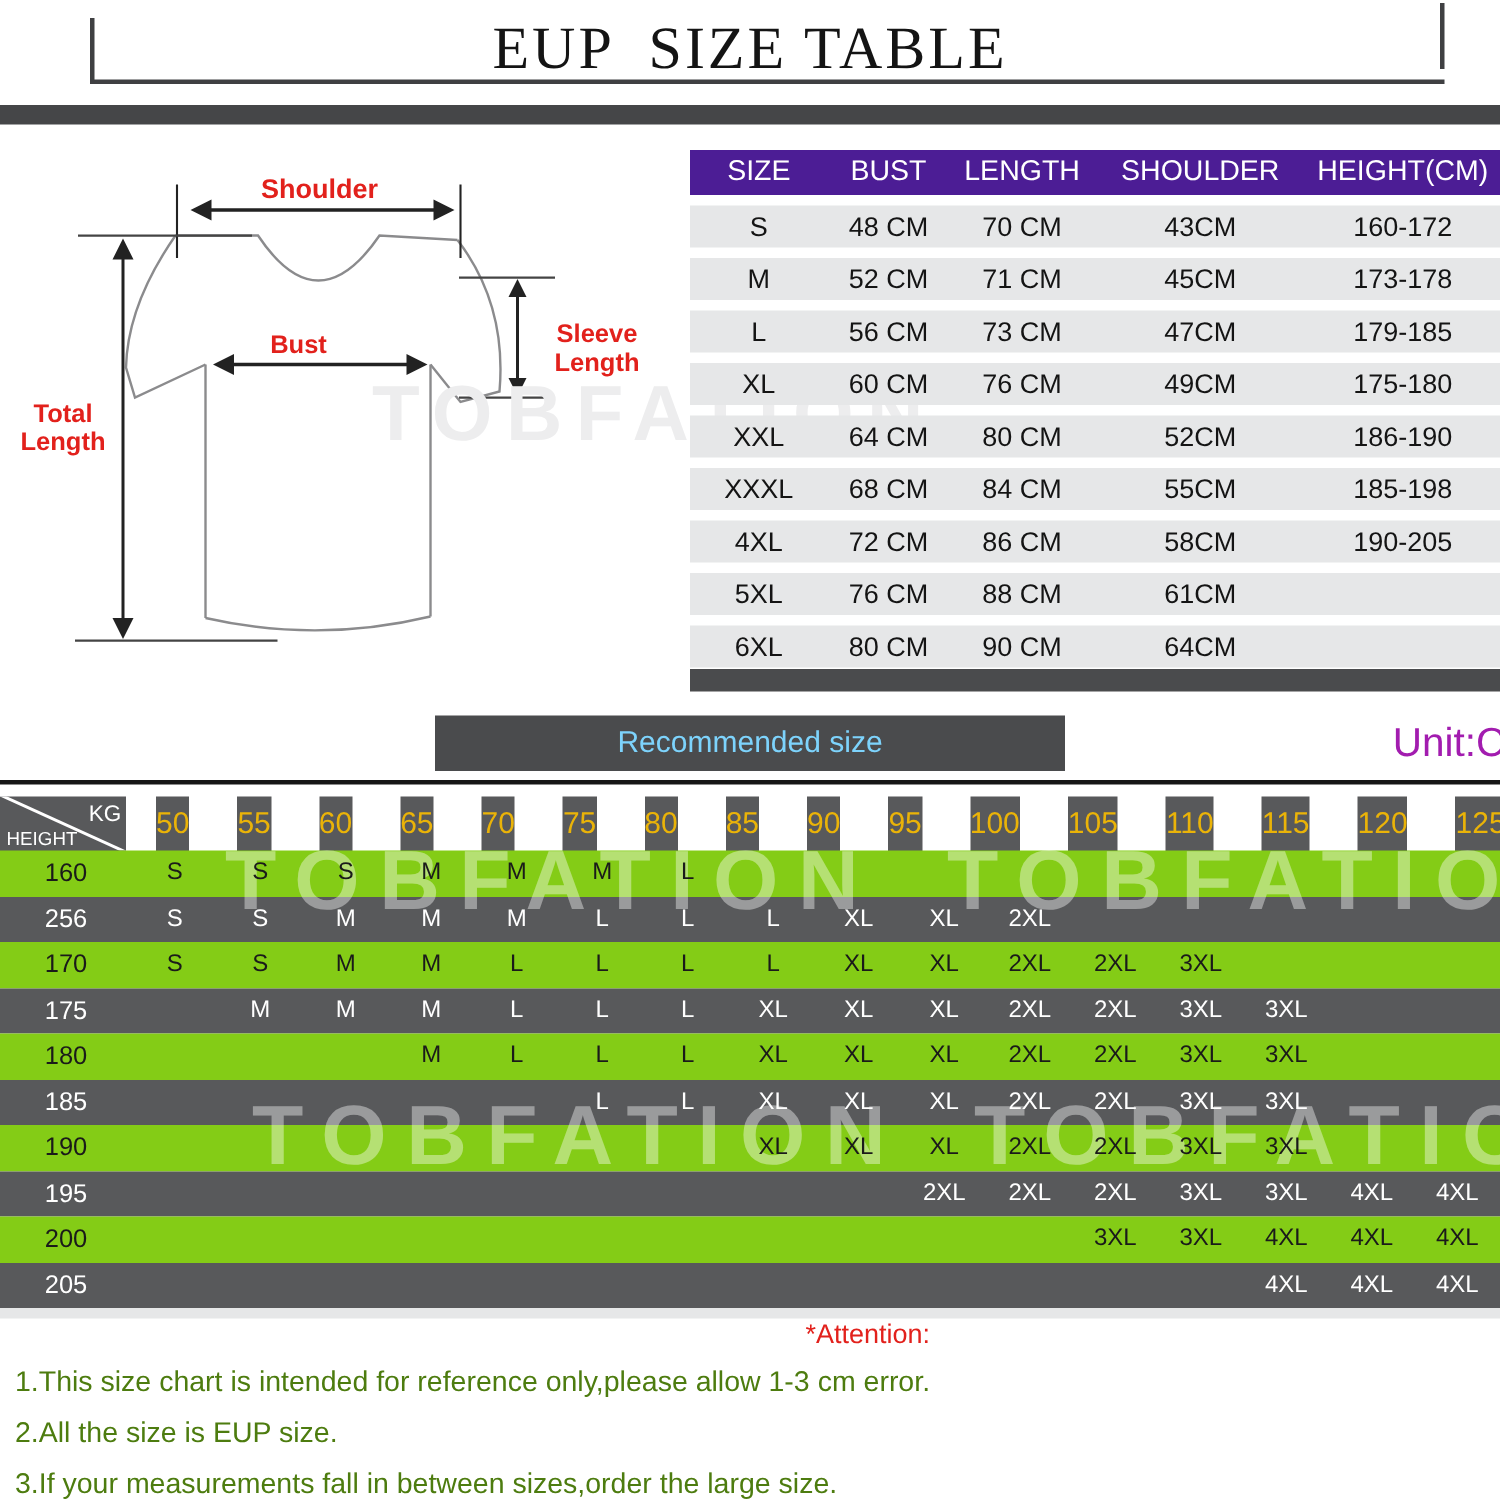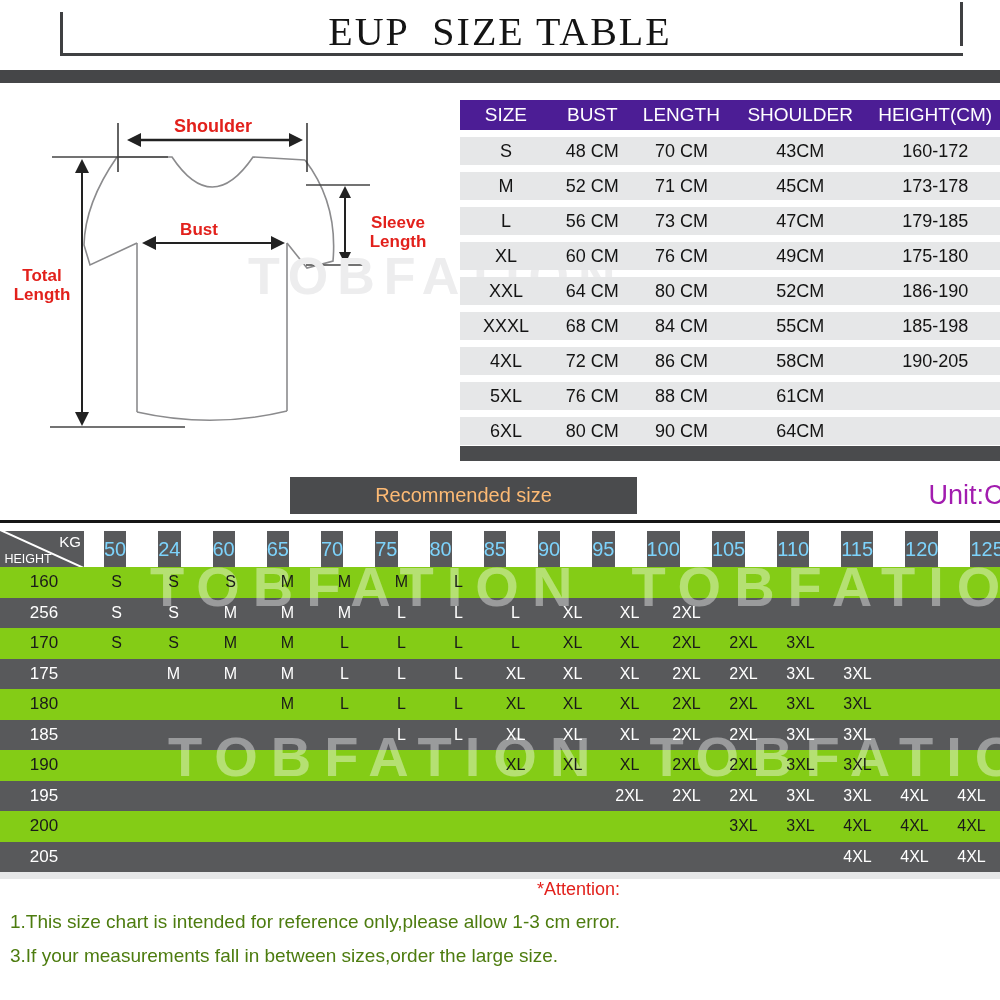--- a/index.html
+++ b/index.html
@@ -31,29 +31,29 @@
   .size-table { position:absolute; left:460px; top:100px; width:540px; z-index:2; }
   .st-header { display:flex; background:#4c1d95; color:#fff; height:30px; line-height:30px;
                font-size:19px; margin-bottom:7px; }
   .st-row { display:flex; background:#e6e7e8; height:28px; line-height:28px; font-size:18px;
             color:#141414; margin-bottom:7px; }
   .st-c { text-align:center; position:relative; z-index:2; }
   .c0{width:17%} .c1{width:15%} .c2{width:18%} .c3{width:26%} .c4{width:24%}
   .st-bottom { position:absolute; left:460px; top:446px; width:540px; height:15px; background:#4a4b4d; }
 
   
-  .rec-bar { position:absolute; left:290px; top:477px; width:347px; height:37px; background:#4a4b4d;
-             color:#fdba74; text-align:center; line-height:37px; font-size:20px; }
+  .rec-bar { position:absolute; left:290px; top:477px; width:420px; height:37px; background:#4a4b4d;
+             color:#7dd3fc; text-align:center; line-height:37px; font-size:20px; }
   .unit-label { position:absolute; right:14px; top:480px; font-size:27px; color:#a21caf; }
   .black-line { position:absolute; left:0; top:520px; width:1000px; height:3px; background:#161616; }
 
   
   .matrix-header { position:absolute; left:0; top:531px; width:1000px; height:40px;
                    display:grid; grid-template-columns:88px repeat(16,1fr); }
-  .m-hcell { background:#58595b; color:#7dd3fc; margin:0 16px; text-align:center; line-height:36px;
+  .m-hcell { background:#58595b; color:#eab308; margin:0 16px; text-align:center; line-height:36px;
              font-size:20px; }
   .m-corner { background:#58595b; margin:0 4px 0 0; position:relative; }
   .matrix-body { position:absolute; left:0; top:567px; width:1000px; }
   .m-row { display:grid; grid-template-columns:88px repeat(16,1fr); height:30.5px; }
   .m-row.light { background:#84cc16; color:#1a1a1a; }
   .m-row.dark  { background:#58595b; color:#fff; }
   .m-cell { text-align:center; line-height:30.5px; font-size:16px; position:relative; z-index:2; }
   .m-height { font-size:17px; }
   .bottom-strip { position:absolute; left:0; top:872px; width:1000px; height:7px; background:#e6e7e8; }
 
@@ -210,21 +210,21 @@
   <div class="matrix-header">
     <div class="m-corner">
       <svg width="84" height="36" viewBox="0 0 84 36">
         <line x1="-2" y1="-2" x2="86" y2="38" stroke="#fff" stroke-width="2"></line>
         <text x="70" y="16" font-size="15" fill="#fff" text-anchor="middle" font-family="Liberation Sans, sans-serif">KG</text>
         <text x="28" y="32" font-size="12.5" fill="#fff" text-anchor="middle" font-family="Liberation Sans, sans-serif">HEIGHT</text>
       </svg>
     </div>
 
   <div class="m-hcell">50</div>
-      <div class="m-hcell">24</div>
+      <div class="m-hcell">55</div>
       <div class="m-hcell">60</div>
       <div class="m-hcell">65</div>
       <div class="m-hcell">70</div>
       <div class="m-hcell">75</div>
       <div class="m-hcell">80</div>
       <div class="m-hcell">85</div>
       <div class="m-hcell">90</div>
       <div class="m-hcell">95</div>
       <div class="m-hcell">100</div>
       <div class="m-hcell">105</div>
@@ -424,17 +424,18 @@
         <div class="m-cell">4XL</div>
         <div class="m-cell">4XL</div>
       </div>
     </div>
   <div class="bottom-strip"></div>
 
   <div class="notes">
     <div class="attention">*Attention:</div>
     <div>
         <div class="note-line">1.This size chart is intended for reference only,please allow 1-3 cm error.</div>
+        <div class="note-line">2.All the size is EUP size.</div>
         <div class="note-line">3.If your measurements fall in between sizes,order the large size.</div>
       </div>
   </div>
 
 </div>
 
 </body></html>

